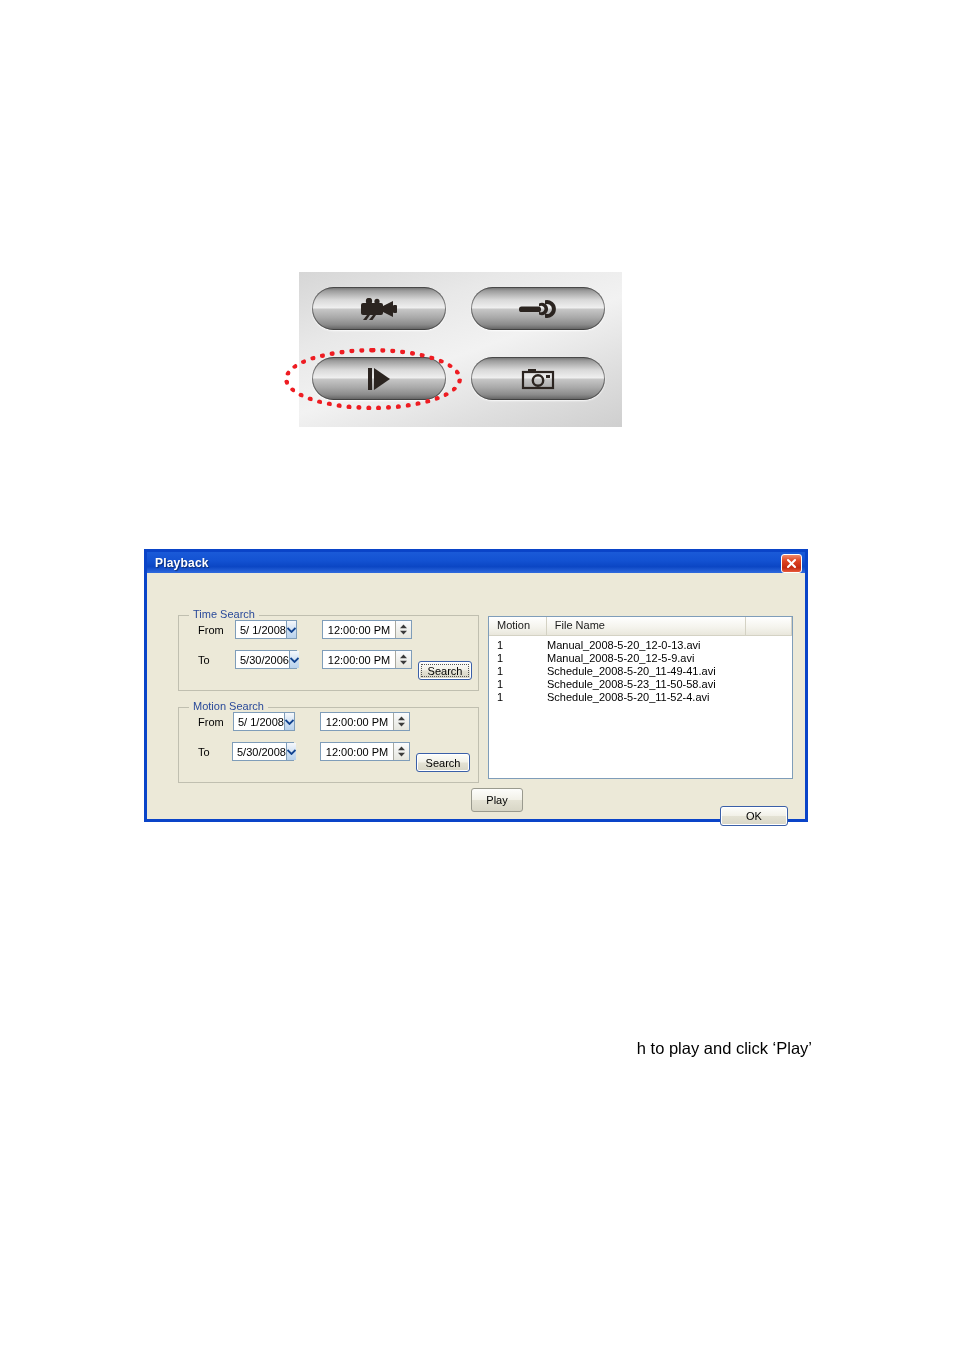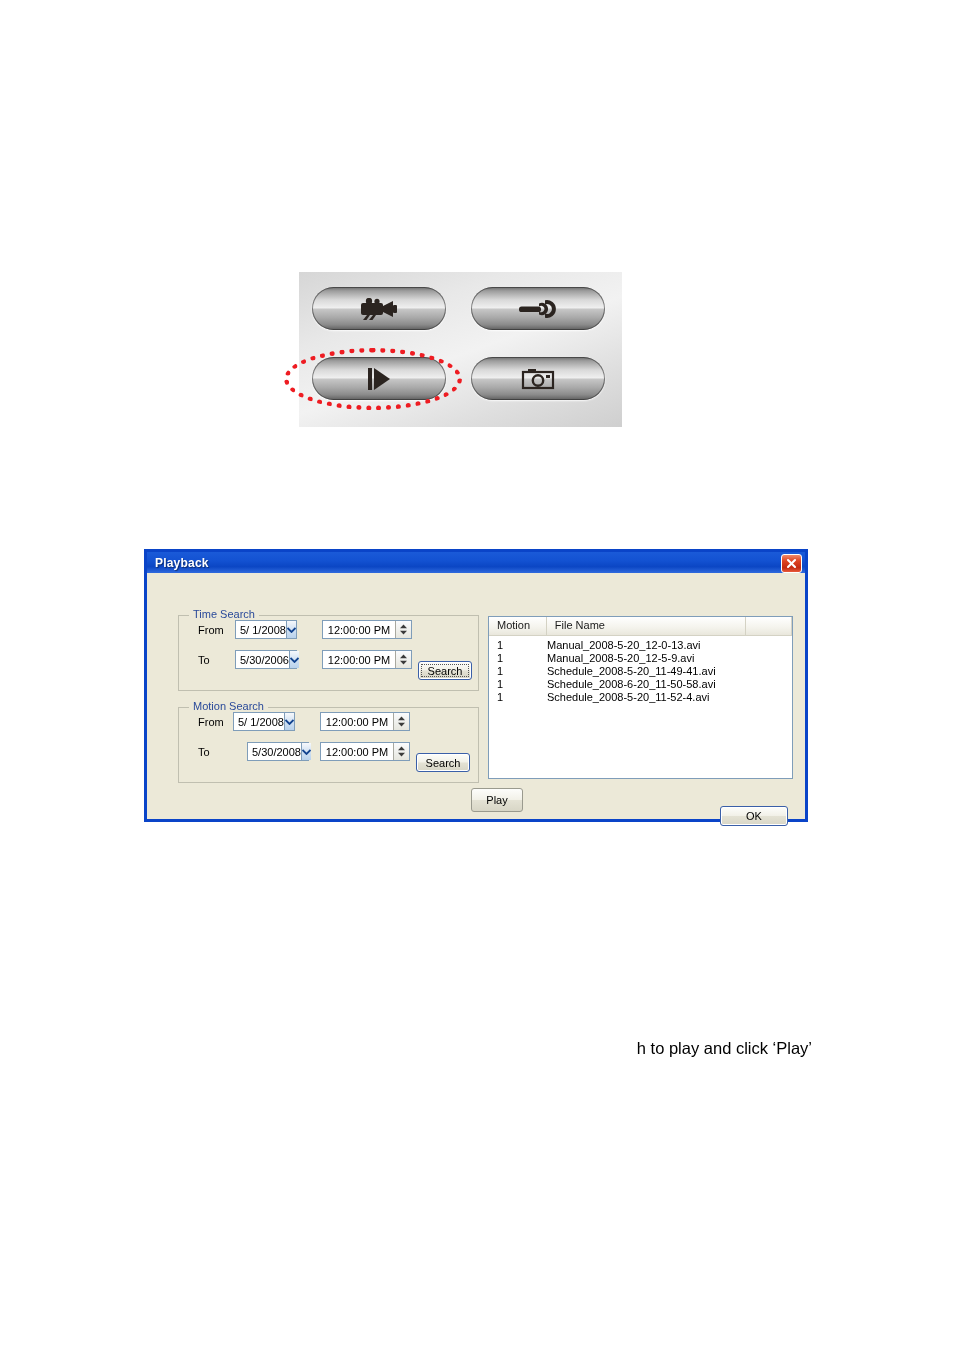--- a/index.html
+++ b/index.html
@@ -446,21 +446,21 @@
     <div class="time-field" style="left:173px; top:139px;">
       <span class="tv">12:00:00 PM</span>
       <span class="spin">
         <svg width="9" height="13" viewBox="0 0 9 13">
           <path d="M4.5 1.5 L8 5.2 L1 5.2 Z" fill="#3a3a3a"></path>
           <path d="M4.5 11.5 L1 7.8 L8 7.8 Z" fill="#3a3a3a"></path>
         </svg>
       </span>
     </div>
 
-    <div class="date-field" style="left:100px; top:169px;">
+    <div class="date-field" style="left:85px; top:169px;">
       <span class="dv">5/30/2008</span>
       <span class="dropbtn">
         <svg width="9" height="6" viewBox="0 0 9 6">
             <path d="M0.5 1 L4.5 5 L8.5 1" fill="none" stroke="#12438f" stroke-width="1.8"></path>
           </svg>
       </span>
     </div>
     <div class="time-field" style="left:173px; top:169px;">
       <span class="tv">12:00:00 PM</span>
       <span class="spin">
@@ -489,21 +489,21 @@
           <div class="lv-row">
             <span class="cell c-channel">1</span>
             <span class="cell c-file">Manual_2008-5-20_12-5-9.avi</span>
           </div>
           <div class="lv-row">
             <span class="cell c-channel">1</span>
             <span class="cell c-file">Schedule_2008-5-20_11-49-41.avi</span>
           </div>
           <div class="lv-row">
             <span class="cell c-channel">1</span>
-            <span class="cell c-file">Schedule_2008-6-20_11-50-58.avi</span>
+            <span class="cell c-file">Schedule_2008-5-23_11-50-58.avi</span>
           </div>
           <div class="lv-row">
             <span class="cell c-channel">1</span>
             <span class="cell c-file">Schedule_2008-5-20_11-52-4.avi</span>
           </div>
         </div>
     </div>
 
     <div class="xp-button" id="btn-play">
       <span>Play</span>

